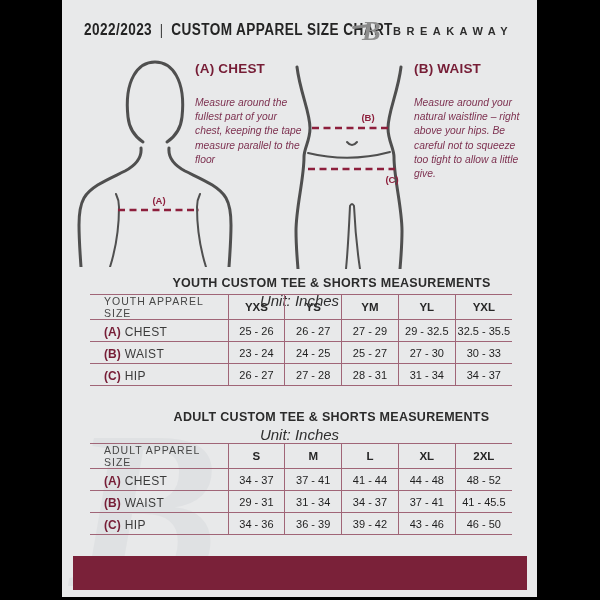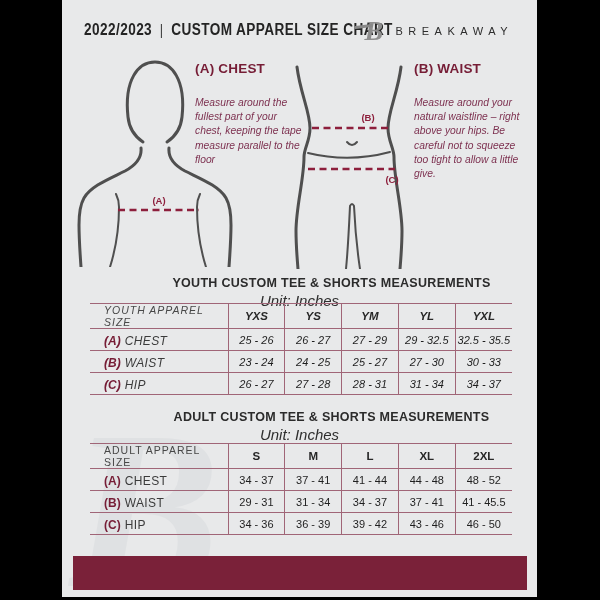--- a/index.html
+++ b/index.html
@@ -11,21 +11,21 @@
   .doc-title{position:absolute;left:22px;top:21px;white-space:nowrap;
     font-weight:bold;font-size:16px;letter-spacing:.5px;color:#242424;
     transform:scaleX(.85);transform-origin:left top;}
   .doc-title .divider{font-weight:normal;color:#3a3a3a;margin:0 9px;font-size:15px;}
   .logo{position:absolute;right:24px;top:16px;display:flex;align-items:center;gap:11px;}
   .logo-mark{position:relative;width:24px;height:30px;display:inline-block;}
   .logo-b{font-family:"Liberation Serif","DejaVu Serif",serif;font-style:italic;font-weight:bold;
     font-size:28px;line-height:30px;color:#8e8e8e;display:inline-block;margin-left:4px;}
   .logo-stroke{position:absolute;left:-6px;top:9px;width:19px;height:2.5px;background:#898989;
     transform:rotate(-7deg);border-radius:2px;}
-  .brand{font-size:11px;font-weight:normal;letter-spacing:5.5px;color:#2d2d2d;}
+  .brand{font-size:11px;font-weight:bold;letter-spacing:5.5px;color:#2d2d2d;}
 
   
   .instr{position:absolute;width:116px;}
   .instr-h{font-size:13.5px;font-weight:bold;color:#761d36;letter-spacing:.2px;}
   .instr-p{margin-top:20px;font-size:10.3px;font-style:italic;line-height:1.38;color:#7d3150;
     white-space:pre-line;}
   #instr-chest{left:133px;top:61px;width:112px;}
   #instr-waist{left:352px;top:61px;width:116px;}
   #instr-hips{left:352px;top:164px;width:120px;}
 
@@ -37,21 +37,21 @@
   
   .sec-title{position:absolute;left:0;width:100%;text-align:center;font-weight:bold;
     font-size:12.5px;letter-spacing:.3px;color:#2b2b2b;margin-left:32px;}
   .sec-unit{position:absolute;left:0;width:100%;text-align:center;font-style:italic;
     font-size:15px;color:#2e2e2e;}
   #youth-title{top:276px;} #youth-unit{top:292px;}
   #adult-title{top:410px;} #adult-unit{top:426px;}
 
   
   .size-table{position:absolute;left:28px;border-collapse:collapse;table-layout:fixed;width:422px;}
-  #youth-table{top:303px;font-style:italic;} #adult-table{top:443px;}
+  #youth-table{top:294px;} #adult-table{top:443px;}
   .size-table col.c0{width:138px;}
   .size-table col.cs{width:56.8px;}
   .size-table th,.size-table td{border-top:1.4px solid #a06577;border-bottom:1.4px solid #a06577;
     height:21px;padding:0;text-align:center;vertical-align:middle;background:transparent;}
   .size-table th:not(.lbl),.size-table td:not(.lbl){border-left:1.4px solid #a06577;}
   .size-table .lbl{text-align:left;padding-left:14px;}
   .size-hdr{font-size:10.5px;letter-spacing:1px;color:#474747;font-weight:normal;}
   .col-hdr{font-size:11.5px;font-weight:bold;color:#272727;}
   .row-key{font-size:12px;font-weight:bold;color:#761d36;margin-right:4px;}
   .row-lbl{font-size:12px;color:#3b3b3b;letter-spacing:.4px;}

